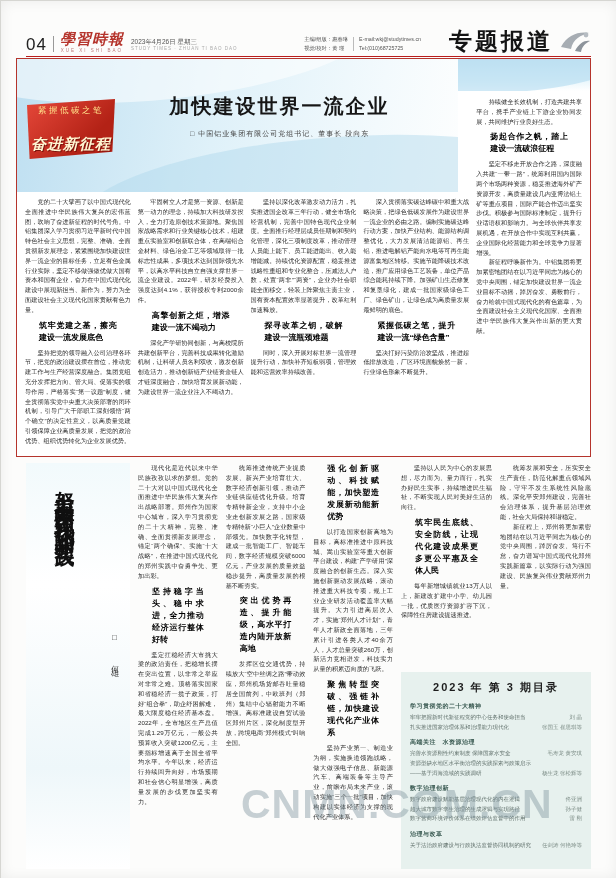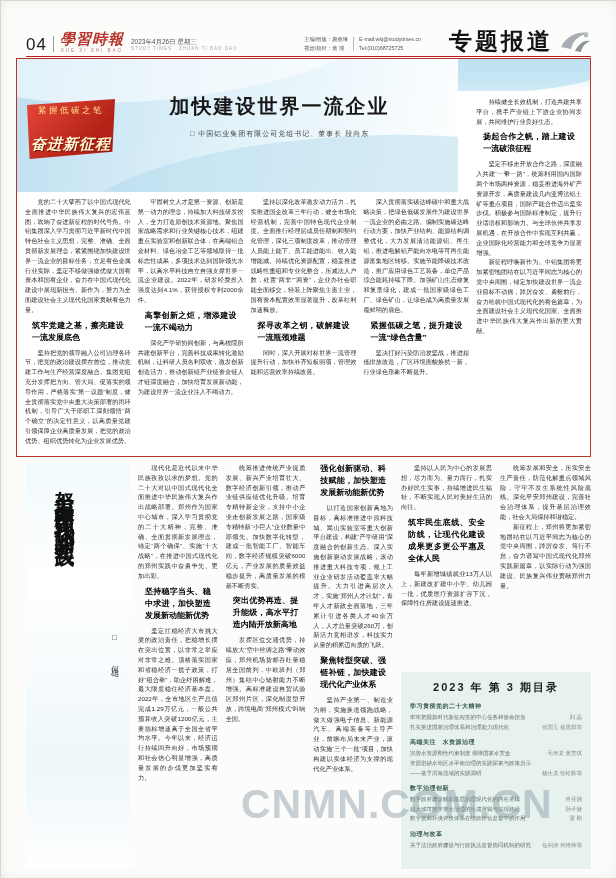--- a/index.html
+++ b/index.html
@@ -42,21 +42,21 @@
       display:flex;flex-direction:column;align-items:center;justify-content:center;
       box-shadow:2px 2px 4px rgba(120,40,30,.35);}
   .badge .b1{font-size:8.5px;color:#ffe08a;letter-spacing:2.5px;}
   .badge .b2{font-family:"DejaVu Serif",serif;font-style:italic;font-weight:bold;
       font-size:15px;color:#fff6d2;letter-spacing:1px;margin-top:18px;text-shadow:1px 1px 0 #7c130b;}
   .cols{position:absolute;left:8px;right:8px;top:6px;bottom:6px;display:flex;gap:7px;z-index:1;}
   .col{flex:1;overflow:hidden;}
   .pt-deep{padding-top:132px;}
   .pt-shallow{padding-top:32px;}
   .bt{font-size:6.2px;line-height:1.58;text-align:justify;color:#2b2b2b;white-space:pre-line;}
-  .sub{font-size:8px;font-weight:bold;line-height:1.5;margin:5px 7px 4px;color:#000;text-align:justify;}
+  .sub{font-size:8px;font-weight:bold;line-height:1.5;margin:5px 14px 4px;color:#000;text-align:justify;}
   
   .bottom{position:absolute;left:25px;right:26px;top:462px;height:406px;display:flex;gap:8px;}
   .vblock{width:104px;flex:none;position:relative;
       background:linear-gradient(180deg,#f2fafc 0%,#ffffff 30%,#eef7fa 75%,#ffffff 100%);}
   .vtitle{position:absolute;left:26px;top:12px;writing-mode:vertical-rl;text-orientation:upright;
       font-family:"DejaVu Serif",serif;font-weight:bold;font-size:20px;letter-spacing:4px;color:#101010;}
   .vbyline{position:absolute;left:82px;top:170px;writing-mode:vertical-rl;text-orientation:upright;
       font-size:8px;letter-spacing:4px;color:#333;}
   .bcol{flex:1;overflow:hidden;}
   .rwrap{width:190px;flex:none;display:flex;flex-direction:column;gap:19px;}
@@ -155,21 +155,21 @@
     </div>
   </div>
 
   <div class="bottom">
     <div class="vblock">
       <div class="vtitle">努力探索中国式现代化的郑州实践</div>
       <div class="vbyline">□ 何雄</div>
     </div>
     <div class="bcol">
       <div class="bt">　　现代化是近代以来中华民族孜孜以求的梦想。党的二十大对以中国式现代化全面推进中华民族伟大复兴作出战略部署。郑州作为国家中心城市，深入学习贯彻党的二十大精神，完整、准确、全面贯彻新发展理念，锚定“两个确保”、实施“十大战略”，在推进中国式现代化的郑州实践中奋勇争先、更加出彩。</div>
-      <div class="sub">坚持稳字当头、稳中求进，加快塑造发展新动能新优势</div>
+      <div class="sub">坚持稳字当头、稳中求进，全力推动经济运行整体好转</div>
       <div class="bt">　　坚定扛稳经济大市挑大梁的政治责任，把稳增长摆在突出位置，以非常之举应对非常之难。顶格落实国家和省稳经济一揽子政策，打好“组合拳”，助企纾困解难，最大限度稳住经济基本盘。2022年，全市地区生产总值完成1.29万亿元，一般公共预算收入突破1200亿元，主要指标增速高于全国全省平均水平。今年以来，经济运行持续回升向好，市场预期和社会信心明显增强，高质量发展的步伐更加坚实有力。</div>
     </div>
     <div class="bcol">
       <div class="bt">　　统筹推进传统产业提质发展、新兴产业培育壮大、数字经济创新引领，推动产业链供应链优化升级。培育专精特新企业，支持中小企业走创新发展之路，国家级专精特新“小巨人”企业数量中部领先。加快数字化转型，建成一批智能工厂、智能车间，数字经济规模突破6000亿元，产业发展的质量效益稳步提升，高质量发展的根基不断夯实。</div>
       <div class="sub">突出优势再造、提升能级，高水平打造内陆开放新高地</div>
       <div class="bt">　　发挥区位交通优势，持续放大“空中丝绸之路”带动效应，郑州机场货邮吞吐量稳居全国前列，中欧班列（郑州）集结中心辐射能力不断增强。高标准建设自贸试验区郑州片区，深化制度型开放，跨境电商“郑州模式”叫响全国。</div>
     </div>
     <div class="bcol">
       <div class="sub" style="margin-top:0;">强化创新驱动、科技赋能，加快塑造发展新动能新优势</div>
       <div class="bt">　　以打造国家创新高地为目标，高标准推进中原科技城、嵩山实验室等重大创新平台建设，构建“产学研用”深度融合的创新生态。深入实施创新驱动发展战略，滚动推进重大科技专项，规上工业企业研发活动覆盖率大幅提升。大力引进高层次人才，实施“郑州人才计划”，青年人才新政全面落地，三年累计引进各类人才40余万人，人才总量突破260万，创新活力竞相迸发，科技实力从量的积累迈向质的飞跃。</div>

